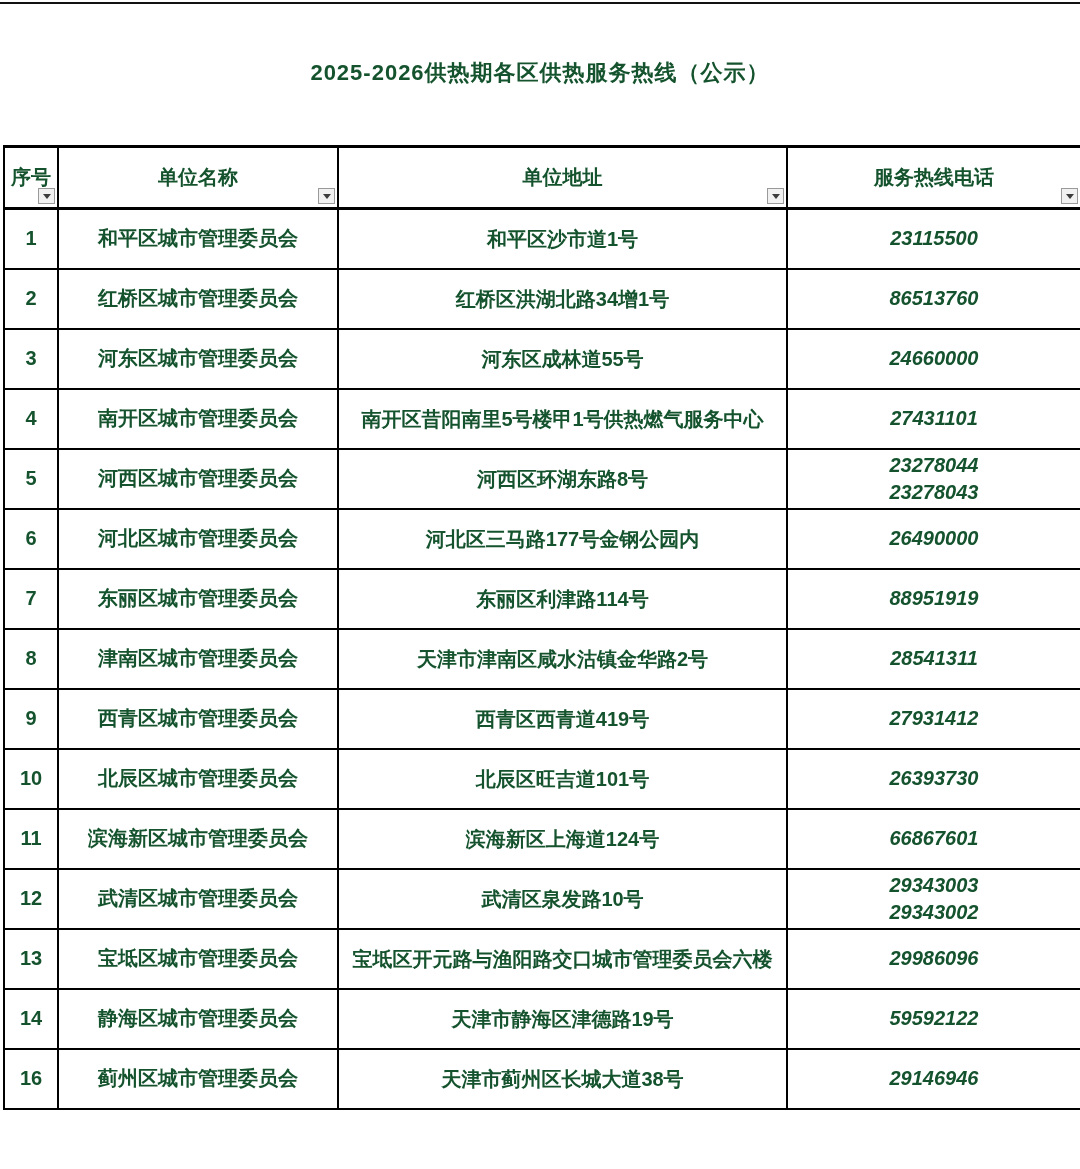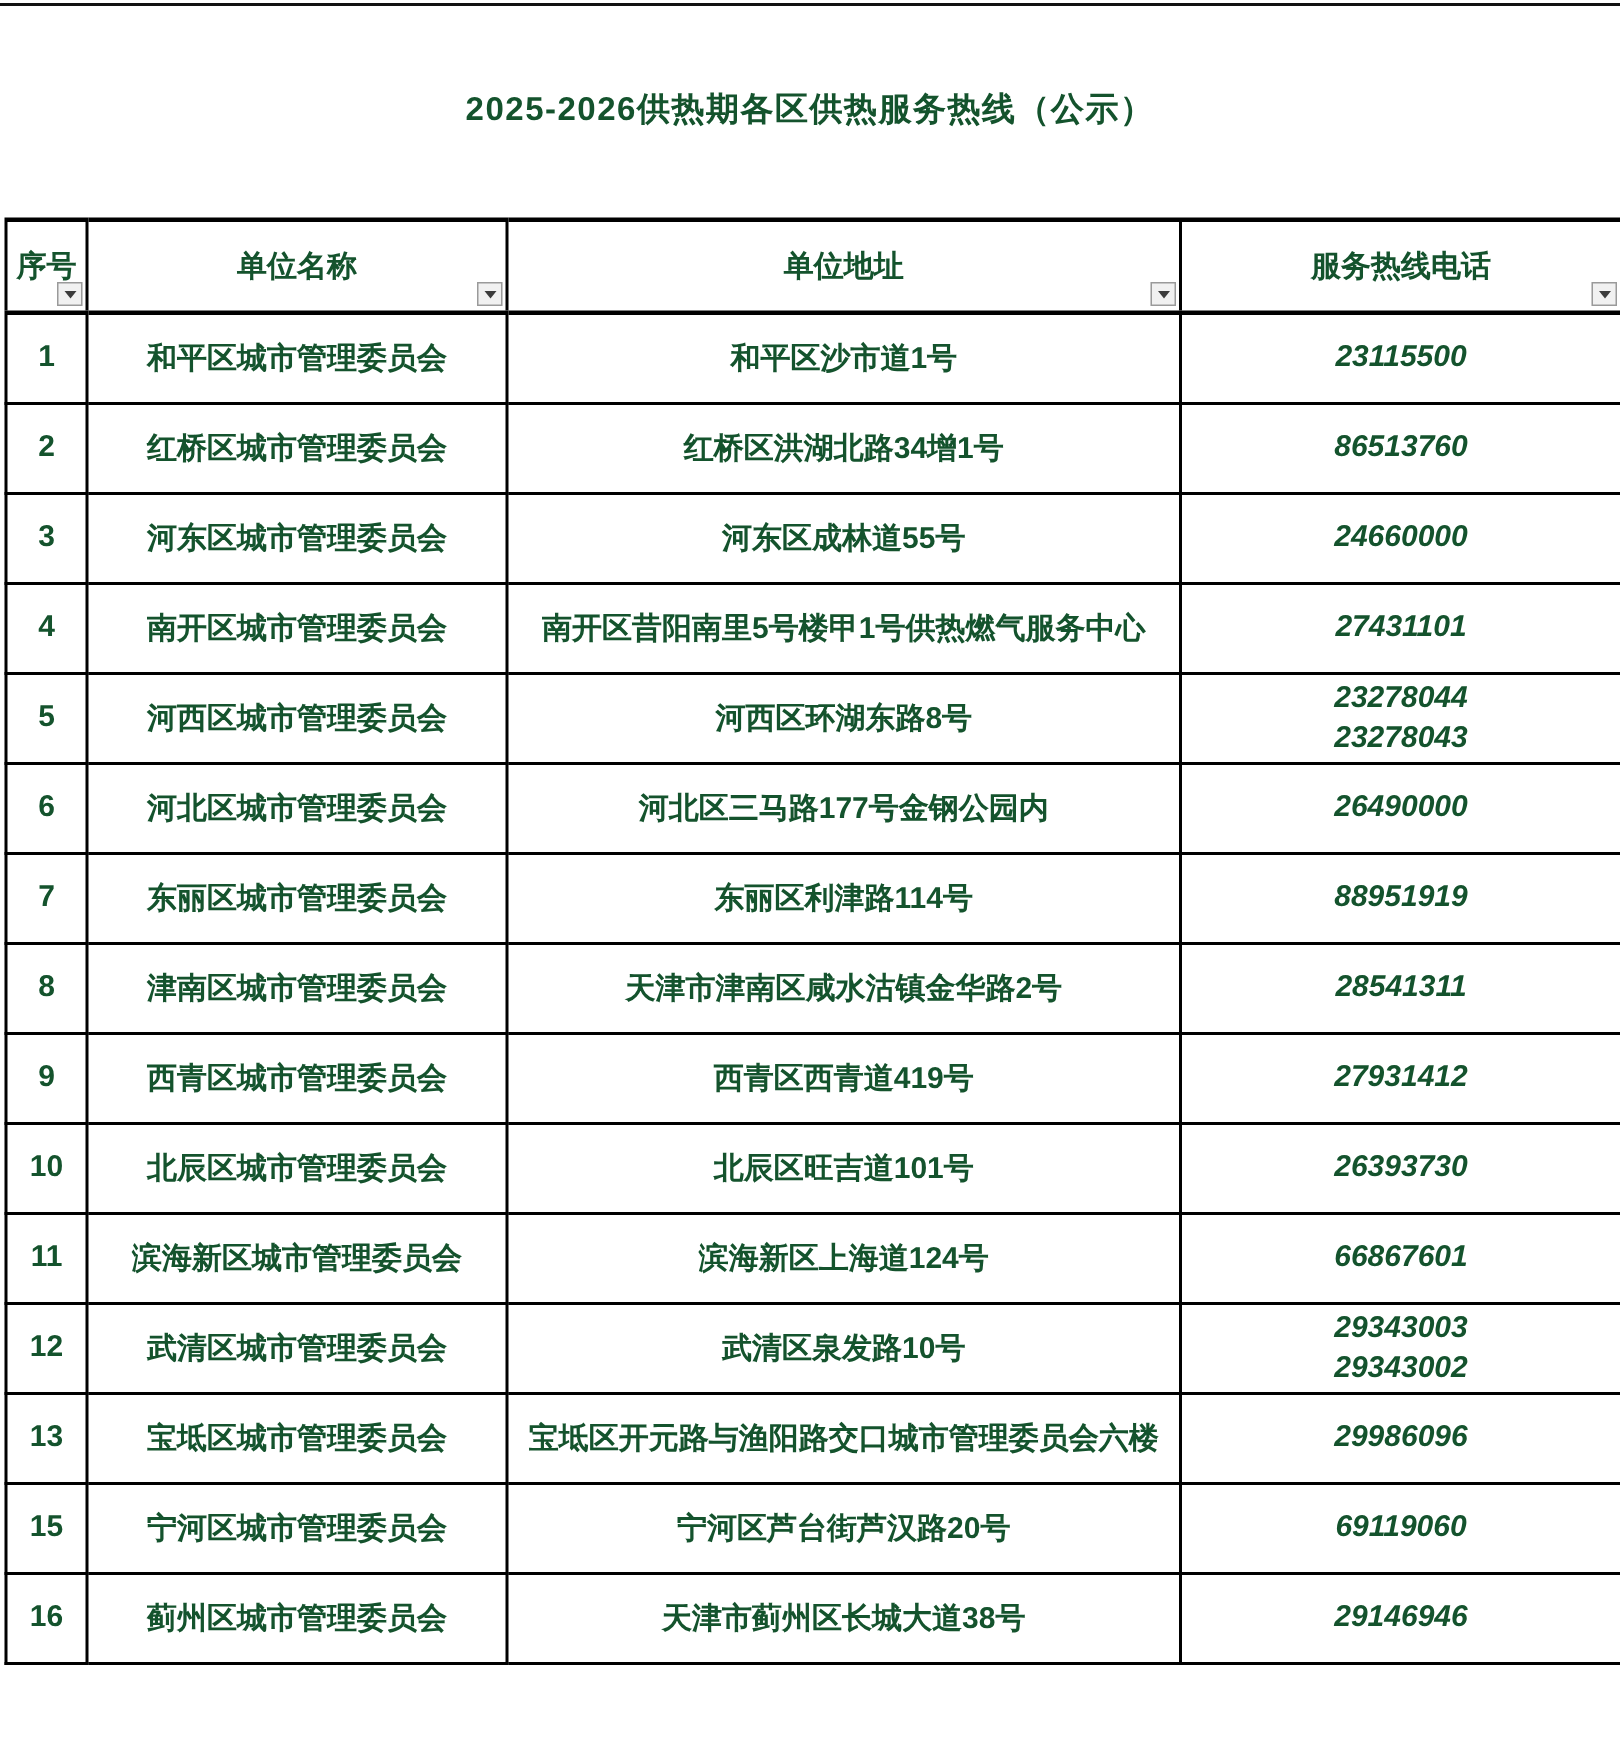--- a/index.html
+++ b/index.html
@@ -202,27 +202,27 @@
 29343002</td>
   </tr>
 
   <tr>
     <td class="no-cell">13</td>
     <td class="name-cell">宝坻区城市管理委员会</td>
     <td class="addr-cell">宝坻区开元路与渔阳路交口城市管理委员会六楼</td>
     <td class="phone-cell">29986096</td>
   </tr>
 
-
-  <tr>
-    <td class="no-cell">15</td>
-    <td class="name-cell">宁河区城市管理委员会</td>
-    <td class="addr-cell">宁河区芦台街芦汉路20号</td>
-    <td class="phone-cell">69119060</td>
-  </tr>
+  <tr>
+    <td class="no-cell">14</td>
+    <td class="name-cell">静海区城市管理委员会</td>
+    <td class="addr-cell">天津市静海区津德路19号</td>
+    <td class="phone-cell">59592122</td>
+  </tr>
+
 
   <tr>
     <td class="no-cell">16</td>
     <td class="name-cell">蓟州区城市管理委员会</td>
     <td class="addr-cell">天津市蓟州区长城大道38号</td>
     <td class="phone-cell">29146946</td>
   </tr>
 </tbody>
   </table>
 </div>

